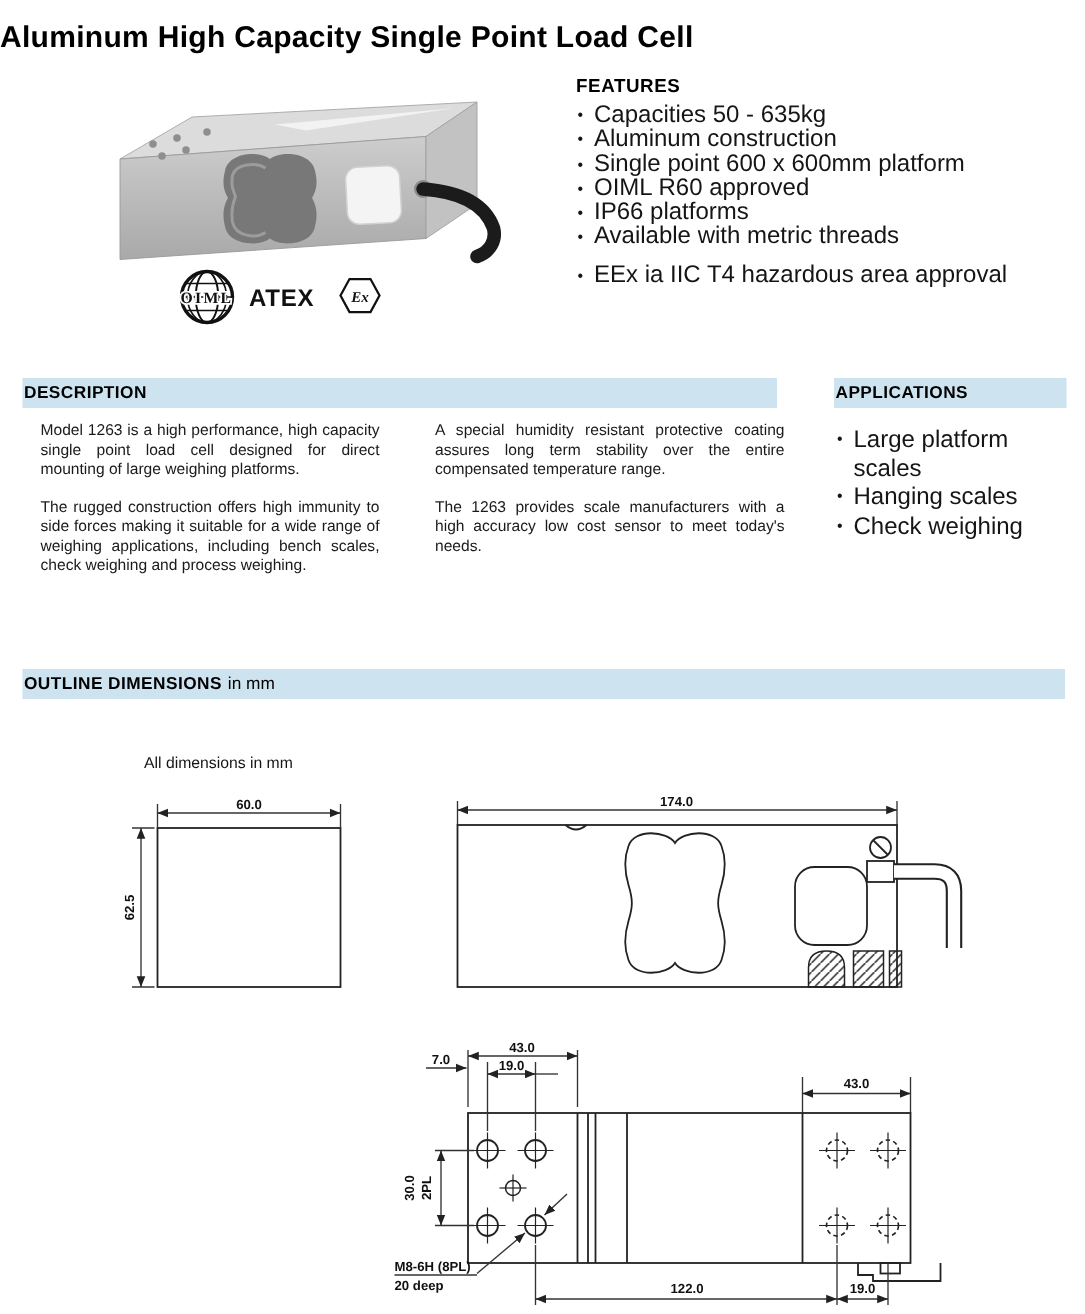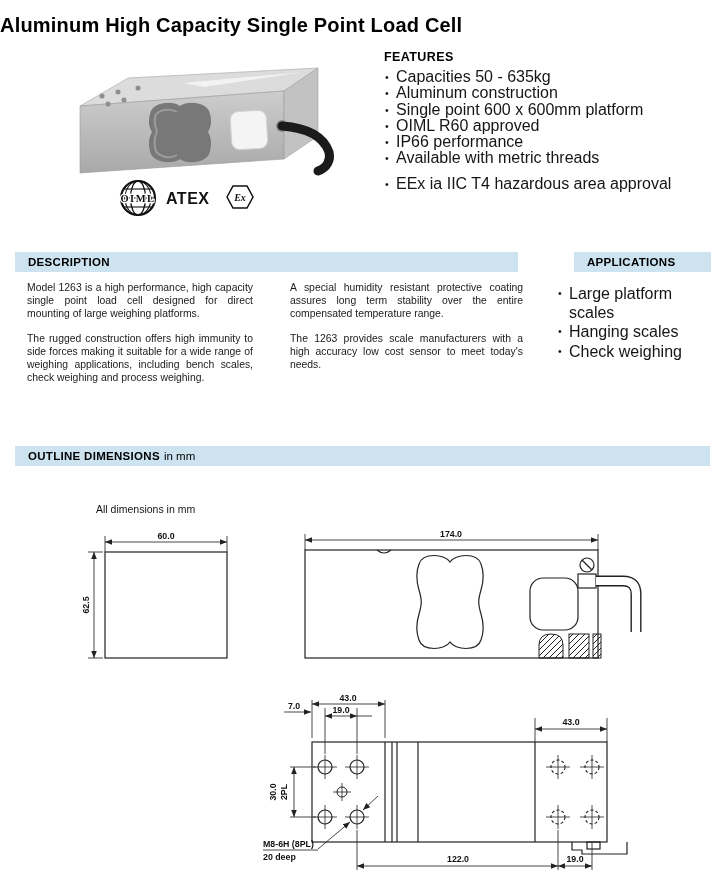--- a/index.html
+++ b/index.html
@@ -26,25 +26,25 @@
     position:relative; padding-left:12px; font-size:16px; color:#151515;
   }
   ul.bullets.tight li { line-height:16.3px; }
   ul.bullets.loose li { line-height:19.2px; }
   ul.bullets li::before {
     content:"\2022"; position:absolute; left:1px; top:0; font-size:10.6px;
   }
   .opt-block { left:384px; top:176px; width:330px; }
 
   .bar {
-    height:20px; background:#cde4f0; line-height:20px; padding-left:13px;
+    height:20px; background:#cde4f0; line-height:20px; padding-left:1px;
     font-size:11.5px; font-weight:bold; color:#000; letter-spacing:.3px;
   }
   .bar-desc { left:15px; top:252px; width:503px; }
-  .bar-apps { left:574px; top:252px; width:137px; }
+  .bar-apps { left:556px; top:252px; width:155px; }
   .bar-outline { left:15px; top:446px; width:695px; }
   .bar .suffix { font-weight:normal; letter-spacing:0; margin-left:4px; }
 
   .body-col {
     font-size:10.4px; line-height:13px; text-align:justify; color:#1a1a1a;
   }
   .body-col p + p { margin-top:12px; }
   .col1 { left:27px; top:281px; width:226px; }
   .col2 { left:290px; top:281px; width:233px; }
   .apps-list { left:557px; top:284px; width:156px; }
@@ -108,21 +108,21 @@
     </g>
   </svg>
 
   <div class="abs feat-block">
     <div class="feat-heading">FEATURES</div>
     <ul class="bullets tight">
       <li>Capacities 50 - 635kg</li>
       <li>Aluminum construction</li>
       <li>Single point 600 x 600mm platform</li>
       <li>OIML R60 approved</li>
-      <li>IP66 performance</li>
+      <li>IP66 platforms</li>
       <li>Available with metric threads</li>
     </ul>
   </div>
 
   <div class="abs opt-block">
     <ul class="bullets tight">
       <li>EEx ia IIC T4 hazardous area approval</li>
     </ul>
   </div>
 

